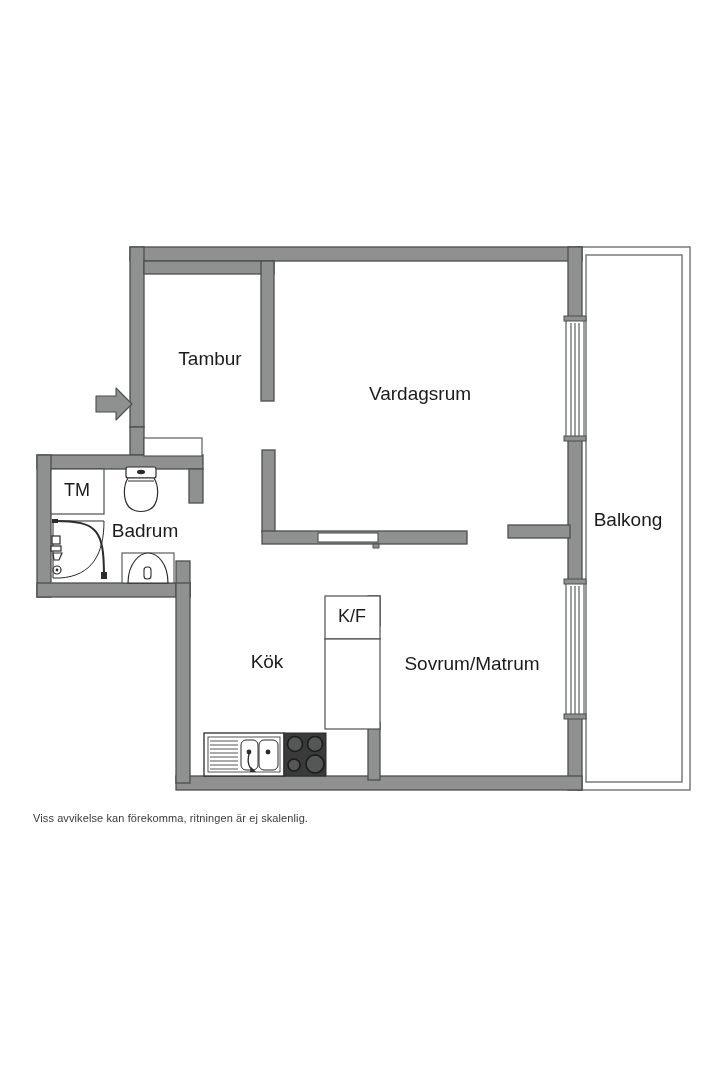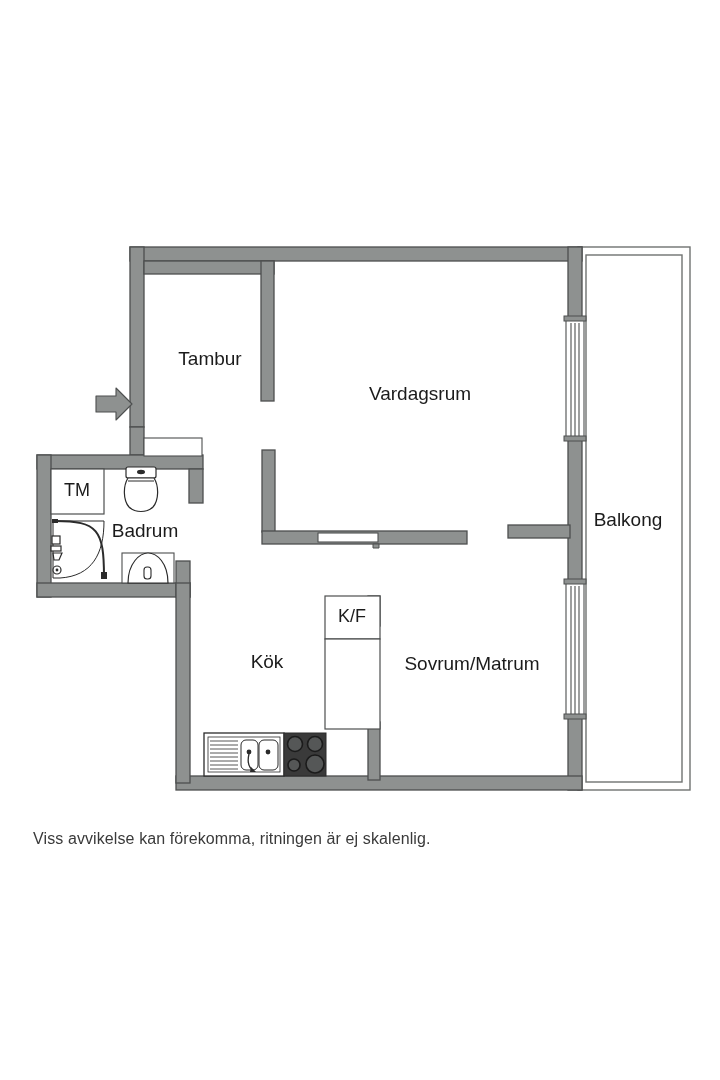--- a/index.html
+++ b/index.html
@@ -30,22 +30,22 @@
     font-family: "Liberation Sans", sans-serif;
     fill: #1b1b1b;
     text-anchor: middle;
     dominant-baseline: middle;
   }
   .label-lg { font-size: 19px; }
   .label-md { font-size: 18px; }
   .disclaimer {
     position: absolute;
     left: 33px;
-    top: 830px;
-    font-size: 16px;
+    top: 812px;
+    font-size: 11px;
     color: #3a3a3a;
     font-family: "Liberation Sans", sans-serif;
     letter-spacing: 0.1px;
     white-space: nowrap;
   }
 </style>
 </head>
 <body>
 
 <div id="plan-root">

